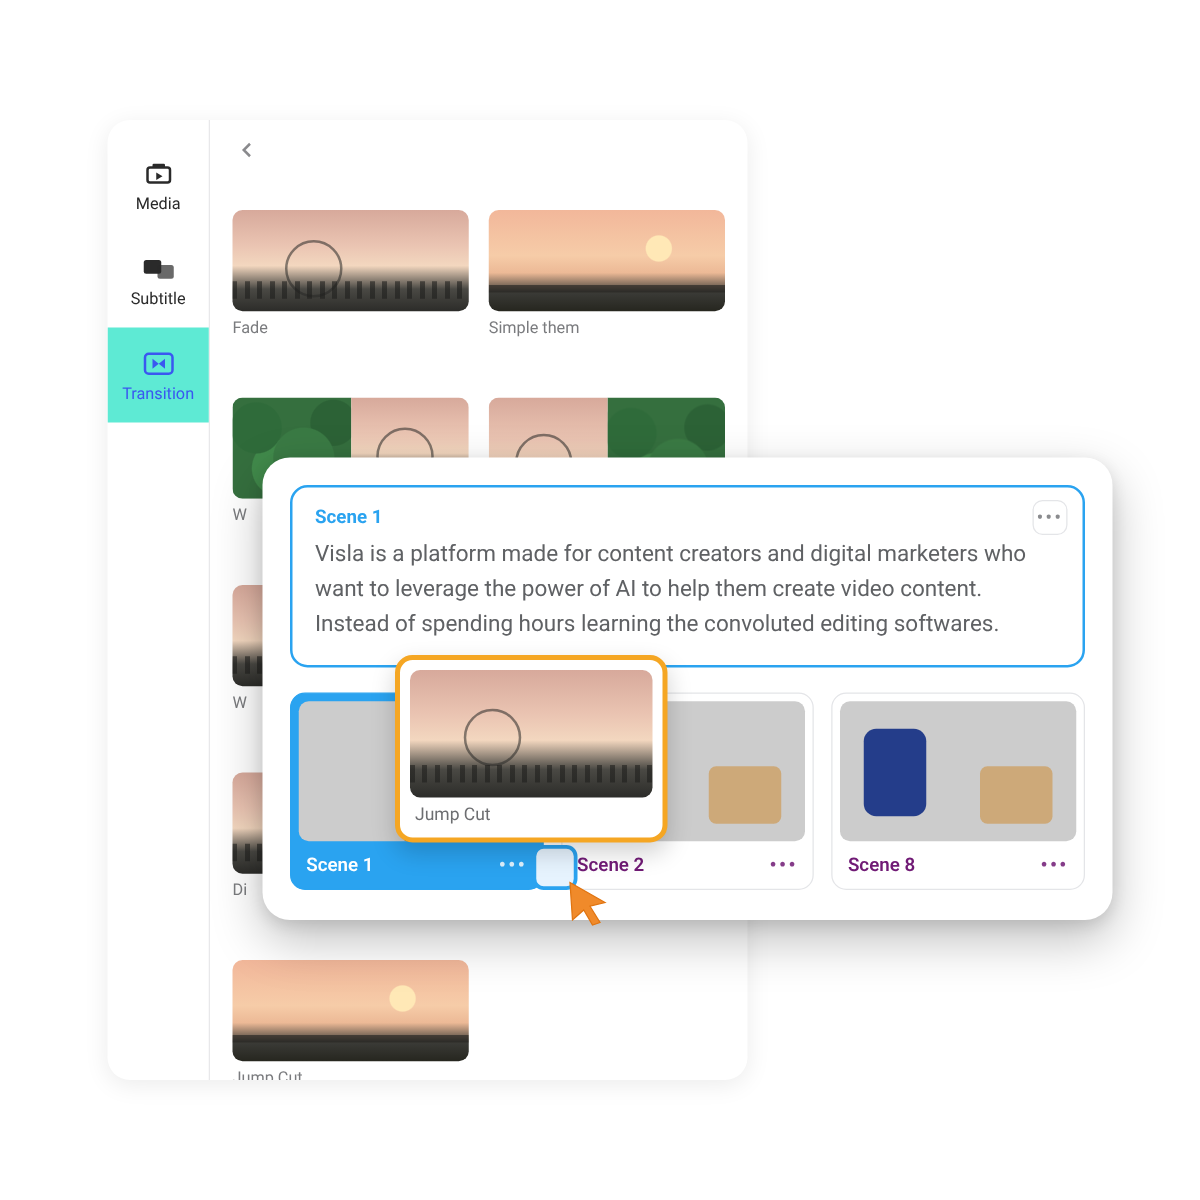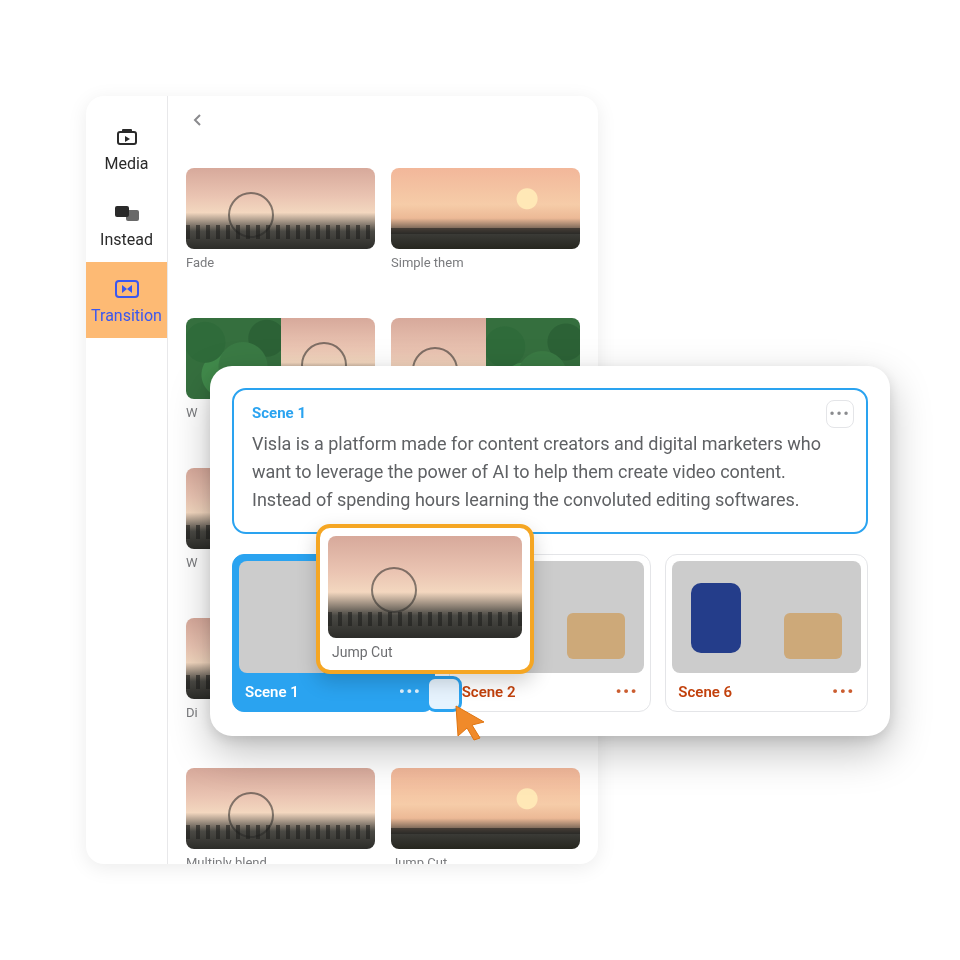--- a/index.html
+++ b/index.html
@@ -35,30 +35,30 @@
     display: flex;
     flex-direction: column;
     align-items: center;
     justify-content: center;
     height: 76px;
     cursor: pointer;
     color: #2a2a2a;
     position: relative;
   }
   .sidebar-item.active {
-    background: #fdba74;
+    background: #5eead4;
     color: #3a57f0;
   }
   .sidebar-item .icon {
     width: 26px; height: 26px;
     display:flex; align-items:center; justify-content:center;
   }
   .sidebar-item .icon svg { display:block; }
   .sidebar-item .label {
-    font-size: 16px;
+    font-size: 13px;
     margin-top: 4px;
   }
 
   .gallery {
     flex: 1;
     padding: 12px 18px 18px 18px;
     overflow: hidden;
   }
   .back-chevron {
     width: 24px; height:24px;
@@ -201,21 +201,21 @@
     margin:6px;
     border-radius:8px;
     overflow:hidden;
     position:relative;
   }
   .scene-card .scene-foot {
     display:flex; align-items:center; justify-content:space-between;
     padding: 4px 12px 10px 12px;
     font-size:15px;
     font-weight:600;
-    color:#c2410c;
+    color:#701a75;
   }
   .scene-card.active .scene-foot { color:#fff; }
   .foot-more { color:inherit; opacity:0.85; cursor:pointer; letter-spacing:2px; font-weight:900; }
 
   
   .drag-chip {
     position:absolute;
     left: 316px; top: 524px;
     width: 218px;
     background:#fff;
@@ -304,21 +304,21 @@
 
 
 
     <div class="sidebar-item">
       <span class="icon">
         <svg width="26" height="22" viewBox="0 0 26 22" fill="currentColor">
             <rect x="1" y="4" width="14" height="11" rx="2"></rect>
             <rect x="12" y="8" width="13" height="11" rx="2" opacity="0.7"></rect>
           </svg>
       </span>
-      <span class="label">Instead</span>
+      <span class="label">Subtitle</span>
     </div>
 
     <div class="sidebar-item active">
       <span class="icon">
         <svg width="26" height="22" viewBox="0 0 26 22" fill="none" stroke="currentColor" stroke-width="2">
             <rect x="2" y="3" width="22" height="16" rx="3"></rect>
             <path d="M8 7l5 4-5 4z" fill="currentColor" stroke="none"></path>
             <path d="M18 15l-5-4 5-4z" fill="currentColor" stroke="none"></path>
           </svg>
       </span>
@@ -372,24 +372,20 @@
       <div class="thumb">
         <div class="preview art-sunset"></div>
         <div class="caption">Di</div>
       </div>
       <div class="thumb">
         <div class="preview art-sunset sun"></div>
         <div class="caption"></div>
       </div>
 
       <div class="thumb">
-        <div class="preview art-sunset"></div>
-        <div class="caption">Multiply blend</div>
-      </div>
-      <div class="thumb">
         <div class="preview art-sunset sun"></div>
         <div class="caption">Jump Cut</div>
       </div>
 
     </div>
   </div>
 </div>
 
 <div class="overlay">
 
@@ -415,21 +411,21 @@
       <div class="scene-thumb people-b"></div>
       <div class="scene-foot">
         <span>Scene 2</span>
         <span class="foot-more">•••</span>
       </div>
     </div>
 
     <div class="scene-card">
       <div class="scene-thumb people-b"></div>
       <div class="scene-foot">
-        <span>Scene 6</span>
+        <span>Scene 8</span>
         <span class="foot-more">•••</span>
       </div>
     </div>
 
   </div>
 </div>
 
 <div class="drop-marker"></div>
 
 <div class="drag-chip">

